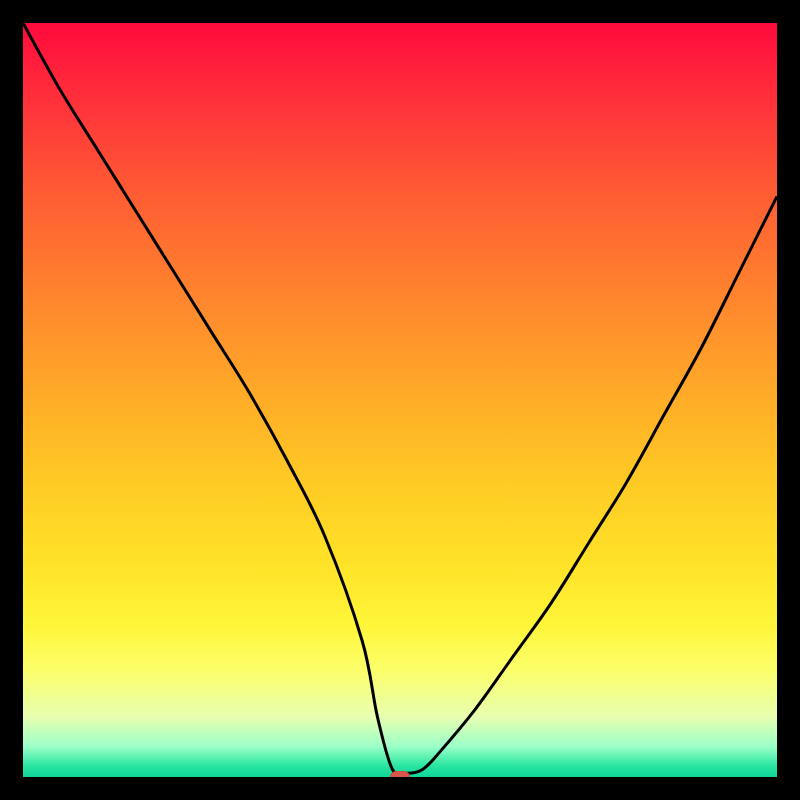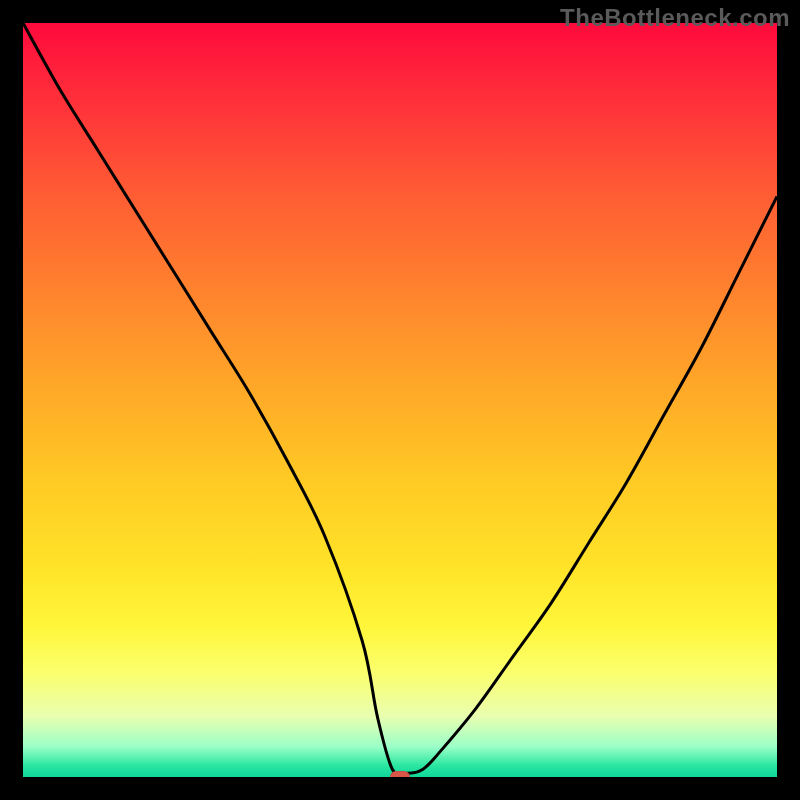--- a/index.html
+++ b/index.html
@@ -74,21 +74,20 @@
     border-radius: 6px;
     background: #d8564a;
     transform: translate(-50%, -50%);
     box-shadow: 0 0 0 1px rgba(0,0,0,0.08) inset;
   }
 </style>
 </head>
 <body>
 
 <div class="frame">
-  <span class="watermark">TheBottleneck.com</span>
 
   <div class="plot-area">
     <div class="gradient"></div>
 
     <svg class="curve" viewBox="0 0 754 754" preserveAspectRatio="none">
       <path id="curve-path" fill="none" stroke="#000000" stroke-width="3" d="M 0 0 C 6.283333333333334 11.310000000000002 25.133333333333333 46.49666666666667 37.7 67.86000000000001 C 50.26666666666667 89.22333333333336 62.83333333333334 108.0733333333334 75.4 128.18000000000006 C 87.96666666666667 148.28666666666672 100.53333333333333 168.39333333333335 113.1 188.5 C 125.66666666666666 208.60666666666665 138.23333333333335 228.7133333333333 150.8 248.82 C 163.36666666666667 268.9266666666667 175.93333333333334 289.03333333333336 188.5 309.14000000000004 C 201.06666666666666 329.2466666666667 213.63333333333333 348.09666666666664 226.2 369.46 C 238.76666666666665 390.8233333333333 251.33333333333331 413.4433333333333 263.9 437.32 C 276.46666666666664 461.19666666666666 289.03333333333336 482.56000000000006 301.6 512.72 C 314.1666666666667 542.88 330.50333333333333 588.12 339.3 618.28 C 348.0966666666667 648.4399999999999 349.35333333333335 672.3166666666666 354.38 693.68 C 359.40666666666664 715.0433333333333 364.4333333333333 737.0350000000001 369.46 746.46 C 374.4866666666667 755.885 379.5133333333333 750.23 384.54 750.23 C 389.5666666666667 750.23 394.59333333333336 749.6016666666667 399.62 746.46 C 404.64666666666665 743.3183333333334 405.90333333333336 741.4333333333334 414.70000000000005 731.38 C 423.4966666666667 721.3266666666666 439.8333333333333 702.4766666666667 452.4 686.14 C 464.96666666666664 669.8033333333333 477.53333333333336 650.9533333333334 490.1 633.36 C 502.6666666666667 615.7666666666667 515.2333333333333 599.43 527.8 580.5799999999999 C 540.3666666666666 561.7299999999999 552.9333333333333 540.3666666666667 565.5 520.26 C 578.0666666666667 500.1533333333333 590.6333333333334 481.30333333333334 603.2 459.94 C 615.7666666666667 438.57666666666665 628.3333333333333 414.70000000000005 640.9 392.08000000000004 C 653.4666666666667 369.46000000000004 666.0333333333333 348.0966666666667 678.6 324.22 C 691.1666666666667 300.34333333333336 703.7333333333333 273.9533333333333 716.3 248.82 C 728.8666666666666 223.68666666666664 747.7166666666667 185.98666666666662 754 173.41999999999996"></path>
     </svg>
 
     <div id="minpt" class="minpoint" style="left: 377px; top: 754px; background: rgb(216, 86, 74);"></div>
   </div>

